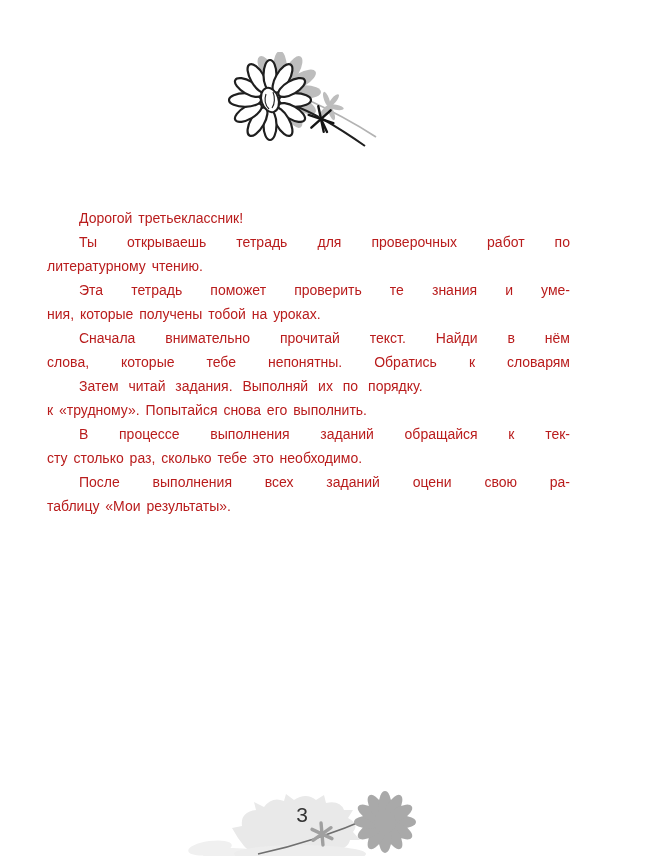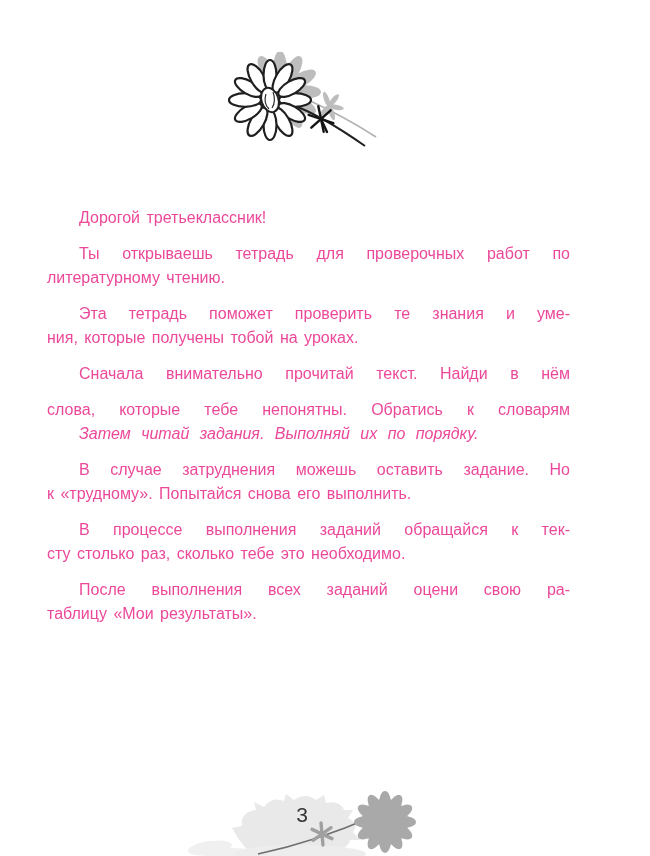--- a/index.html
+++ b/index.html
@@ -9,28 +9,28 @@
     position: relative;
     overflow: hidden;
     font-family: "Liberation Sans", "DejaVu Sans", sans-serif;
   }
   .illu { position: absolute; }
   #top-illu { left: 228px; top: 52px; width: 172px; height: 112px; }
   #bottom-illu { left: 180px; top: 780px; width: 250px; height: 76px; }
   .textblock {
     position: absolute;
     left: 47px; top: 206px; width: 523px;
-    color: #ec4899;
-    font-size: 16px;
+    color: #b91c1c;
+    font-size: 14px;
     word-spacing: 2px;
   }
   .ln { height: 24px; line-height: 24px; white-space: nowrap; }
-  .ln.j { white-space: normal; text-align: justify; text-align-last: justify; margin-top: 12px; }
+  .ln.j { white-space: normal; text-align: justify; text-align-last: justify; }
   .ln.ind { text-indent: 32px; }
-  .ln.w { word-spacing: 6px; font-style: italic; }
+  .ln.w { word-spacing: 6px; }
   .page-number {
     position: absolute;
     left: 280px; top: 802px; width: 44px;
     text-align: center;
     font-size: 21px; line-height: 26px;
     color: #333333;
   }
 </style>
 </head>
 <body>
@@ -90,21 +90,20 @@
 
 <div class="textblock">
   <div class="ln ind">Дорогой  третьеклассник!</div>
   <div class="ln ind j">Ты открываешь тетрадь для проверочных работ по</div>
   <div class="ln">литературному  чтению.</div>
   <div class="ln ind j">Эта тетрадь поможет проверить те знания и уме-</div>
   <div class="ln">ния,  которые  получены  тобой  на  уроках.</div>
   <div class="ln ind j">Сначала внимательно прочитай текст. Найди в нём</div>
   <div class="ln j">слова, которые тебе непонятны. Обратись к словарям</div>
   <div class="ln ind w">Затем читай задания. Выполняй их по порядку.</div>
-  <div class="ln ind j">В случае затруднения можешь оставить задание. Но</div>
   <div class="ln">к  «трудному».  Попытайся  снова  его  выполнить.</div>
   <div class="ln ind j">В процессе выполнения заданий обращайся к тек-</div>
   <div class="ln">сту  столько  раз,  сколько  тебе  это  необходимо.</div>
   <div class="ln ind j">После выполнения всех заданий оцени свою ра-</div>
   <div class="ln">таблицу  «Мои  результаты».</div>
 </div>
 
 <svg id="bottom-illu" class="illu" viewBox="0 0 250 76" aria-hidden="true">
 
   <g fill="#f0f0f0">

